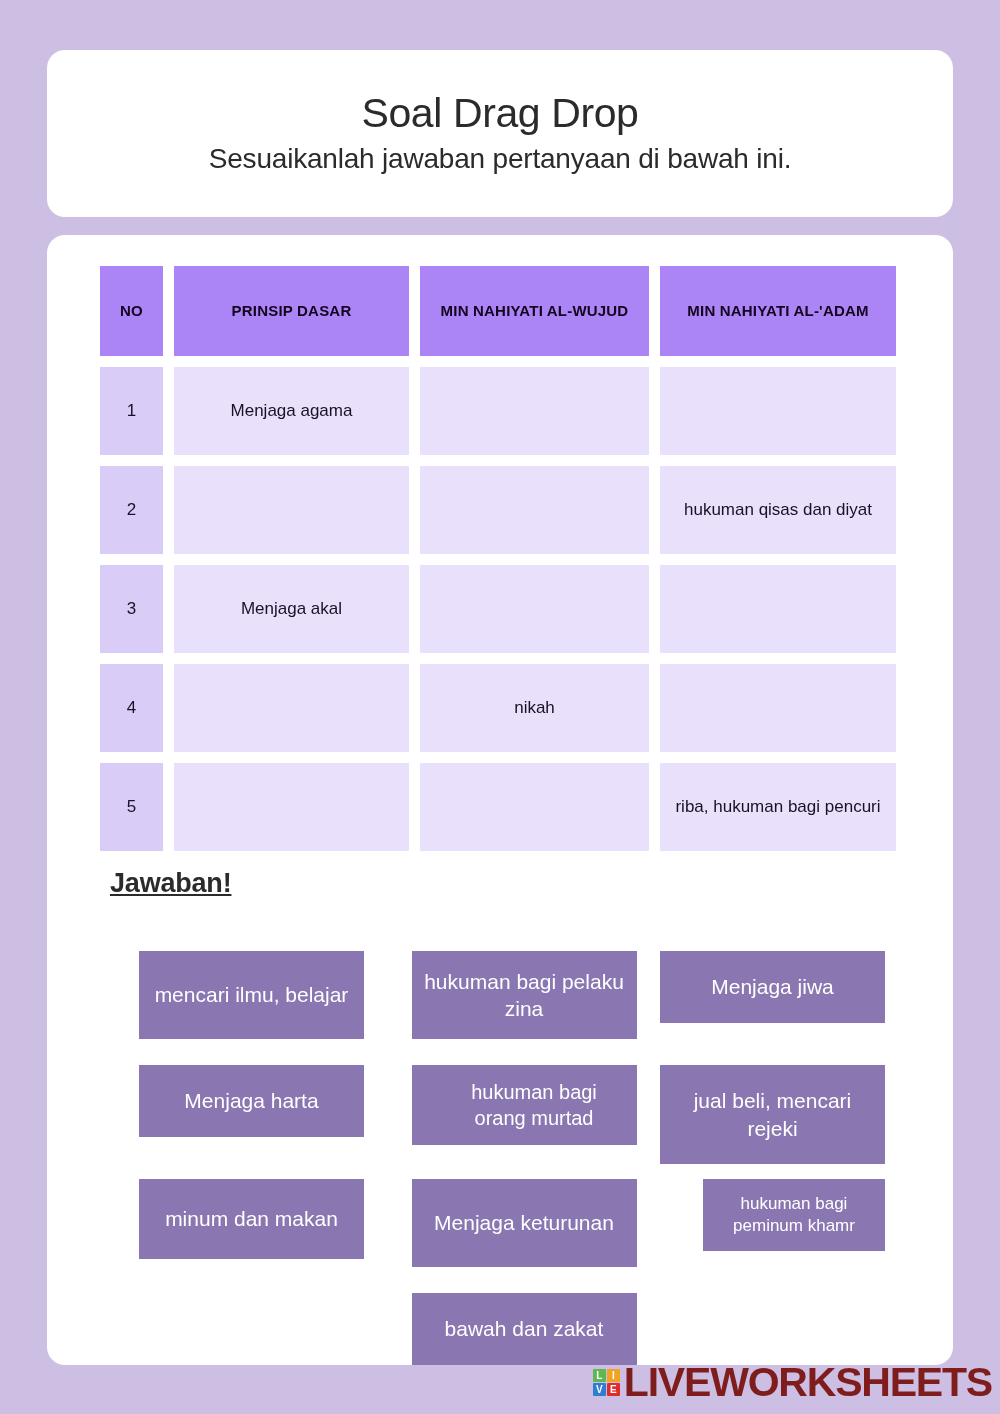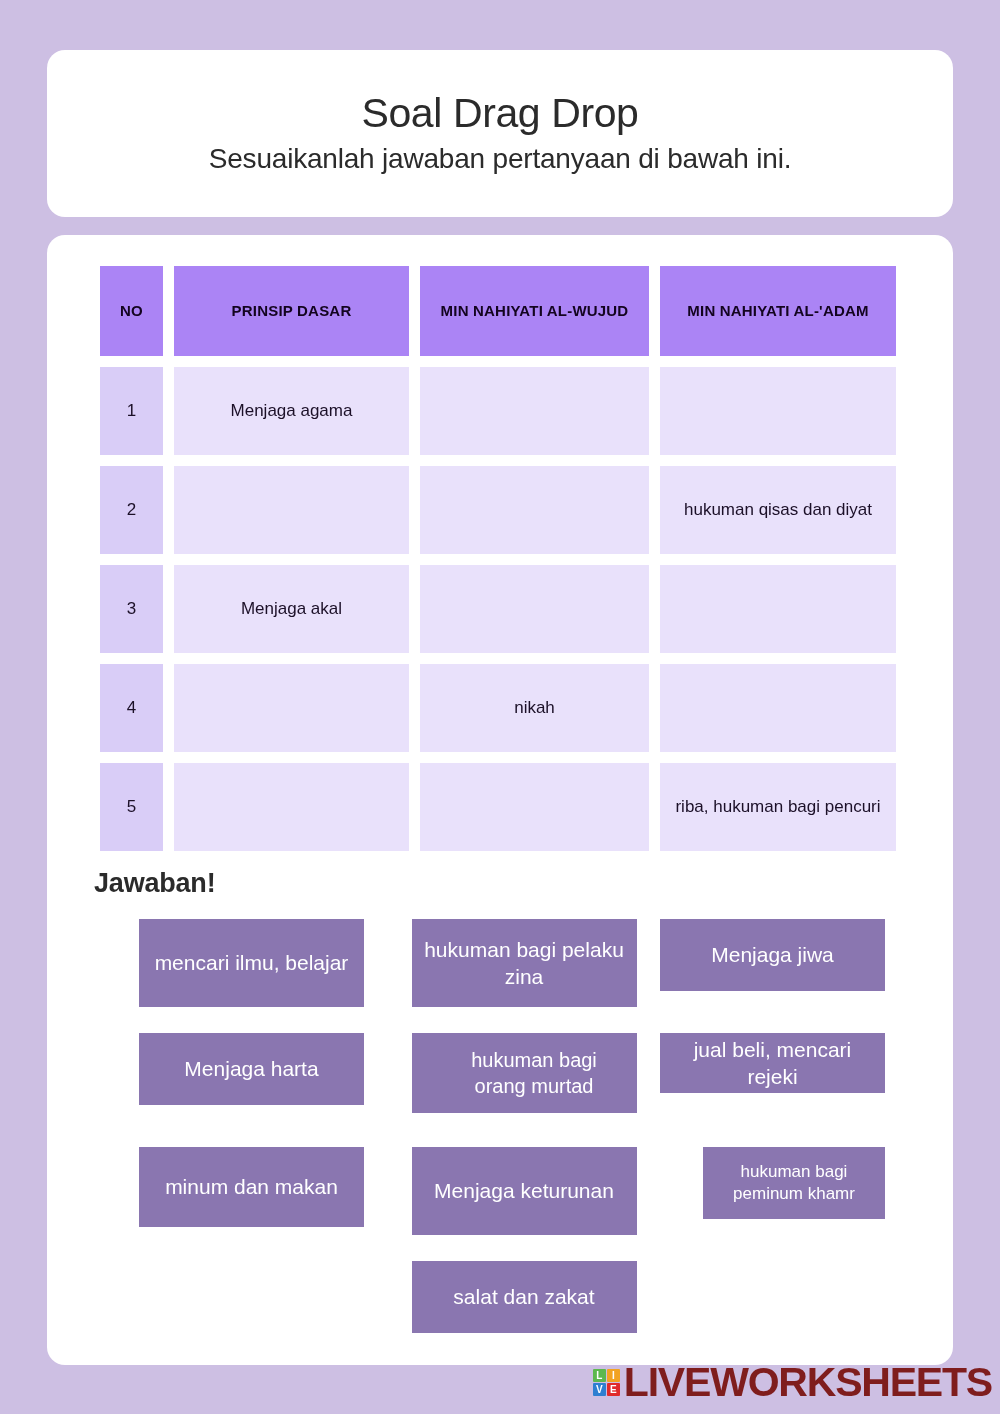--- a/index.html
+++ b/index.html
@@ -98,33 +98,34 @@
     background: #e9e1fb;
   }
   .body-row .c-no {
     background: #d9cdf7;
     font-size: 17px;
   }
 
   
   .jawaban-heading {
     position: absolute;
-    left: 47px;
+    left: 63px;
     top: 633px;
     font-size: 27px;
     font-weight: bold;
     color: #2b2b2b;
     letter-spacing: -0.2px;
+    text-decoration: underline;
   }
 
   
   .answers {
     position: absolute;
     left: 68px;
-    top: 684px;
+    top: 716px;
     width: 770px;
   }
   .chip-row {
     display: flex;
     align-items: flex-start;
     margin-bottom: 0;
     height: 114px;
   }
   .chip-col {
     width: 273px;
@@ -266,40 +267,40 @@
     </div>
 
     <div class="chip-row">
       <div class="chip-col c1">
         <div class="chip w225 h72 fs21">Menjaga harta</div>
       </div>
       <div class="chip-col c2">
         <div class="chip w225 h80 fs20" style="height:80px">hukuman bagi orang murtad</div>
       </div>
       <div class="chip-col c3">
-        <div class="chip w225 h80 fs21" style="height:60px">jual beli, mencari rejeki</div>
+        <div class="chip w225 h80 fs21" style="height:99px">jual beli, mencari rejeki</div>
       </div>
     </div>
 
     <div class="chip-row">
       <div class="chip-col c1">
         <div class="chip w225 h64 fs21">minum dan makan</div>
       </div>
       <div class="chip-col c2">
         <div class="chip w225 h88 fs21">Menjaga keturunan</div>
       </div>
       <div class="chip-col c3">
         <div class="chip w225 h72 fs17">hukuman bagi peminum khamr</div>
       </div>
     </div>
 
     <div class="chip-row r4">
       <div class="spacer"></div>
       <div class="chip-col c2">
-        <div class="chip w225 h72 fs21">salat dan zakat</div>
+        <div class="chip w225 h72 fs21">bawah dan zakat</div>
       </div>
     </div>
 
   </div>
 </div>
 
 <div class="logo">
   <div class="logo-tiles">
     <div class="tile tile-l">L</div>
     <div class="tile tile-i">I</div>

